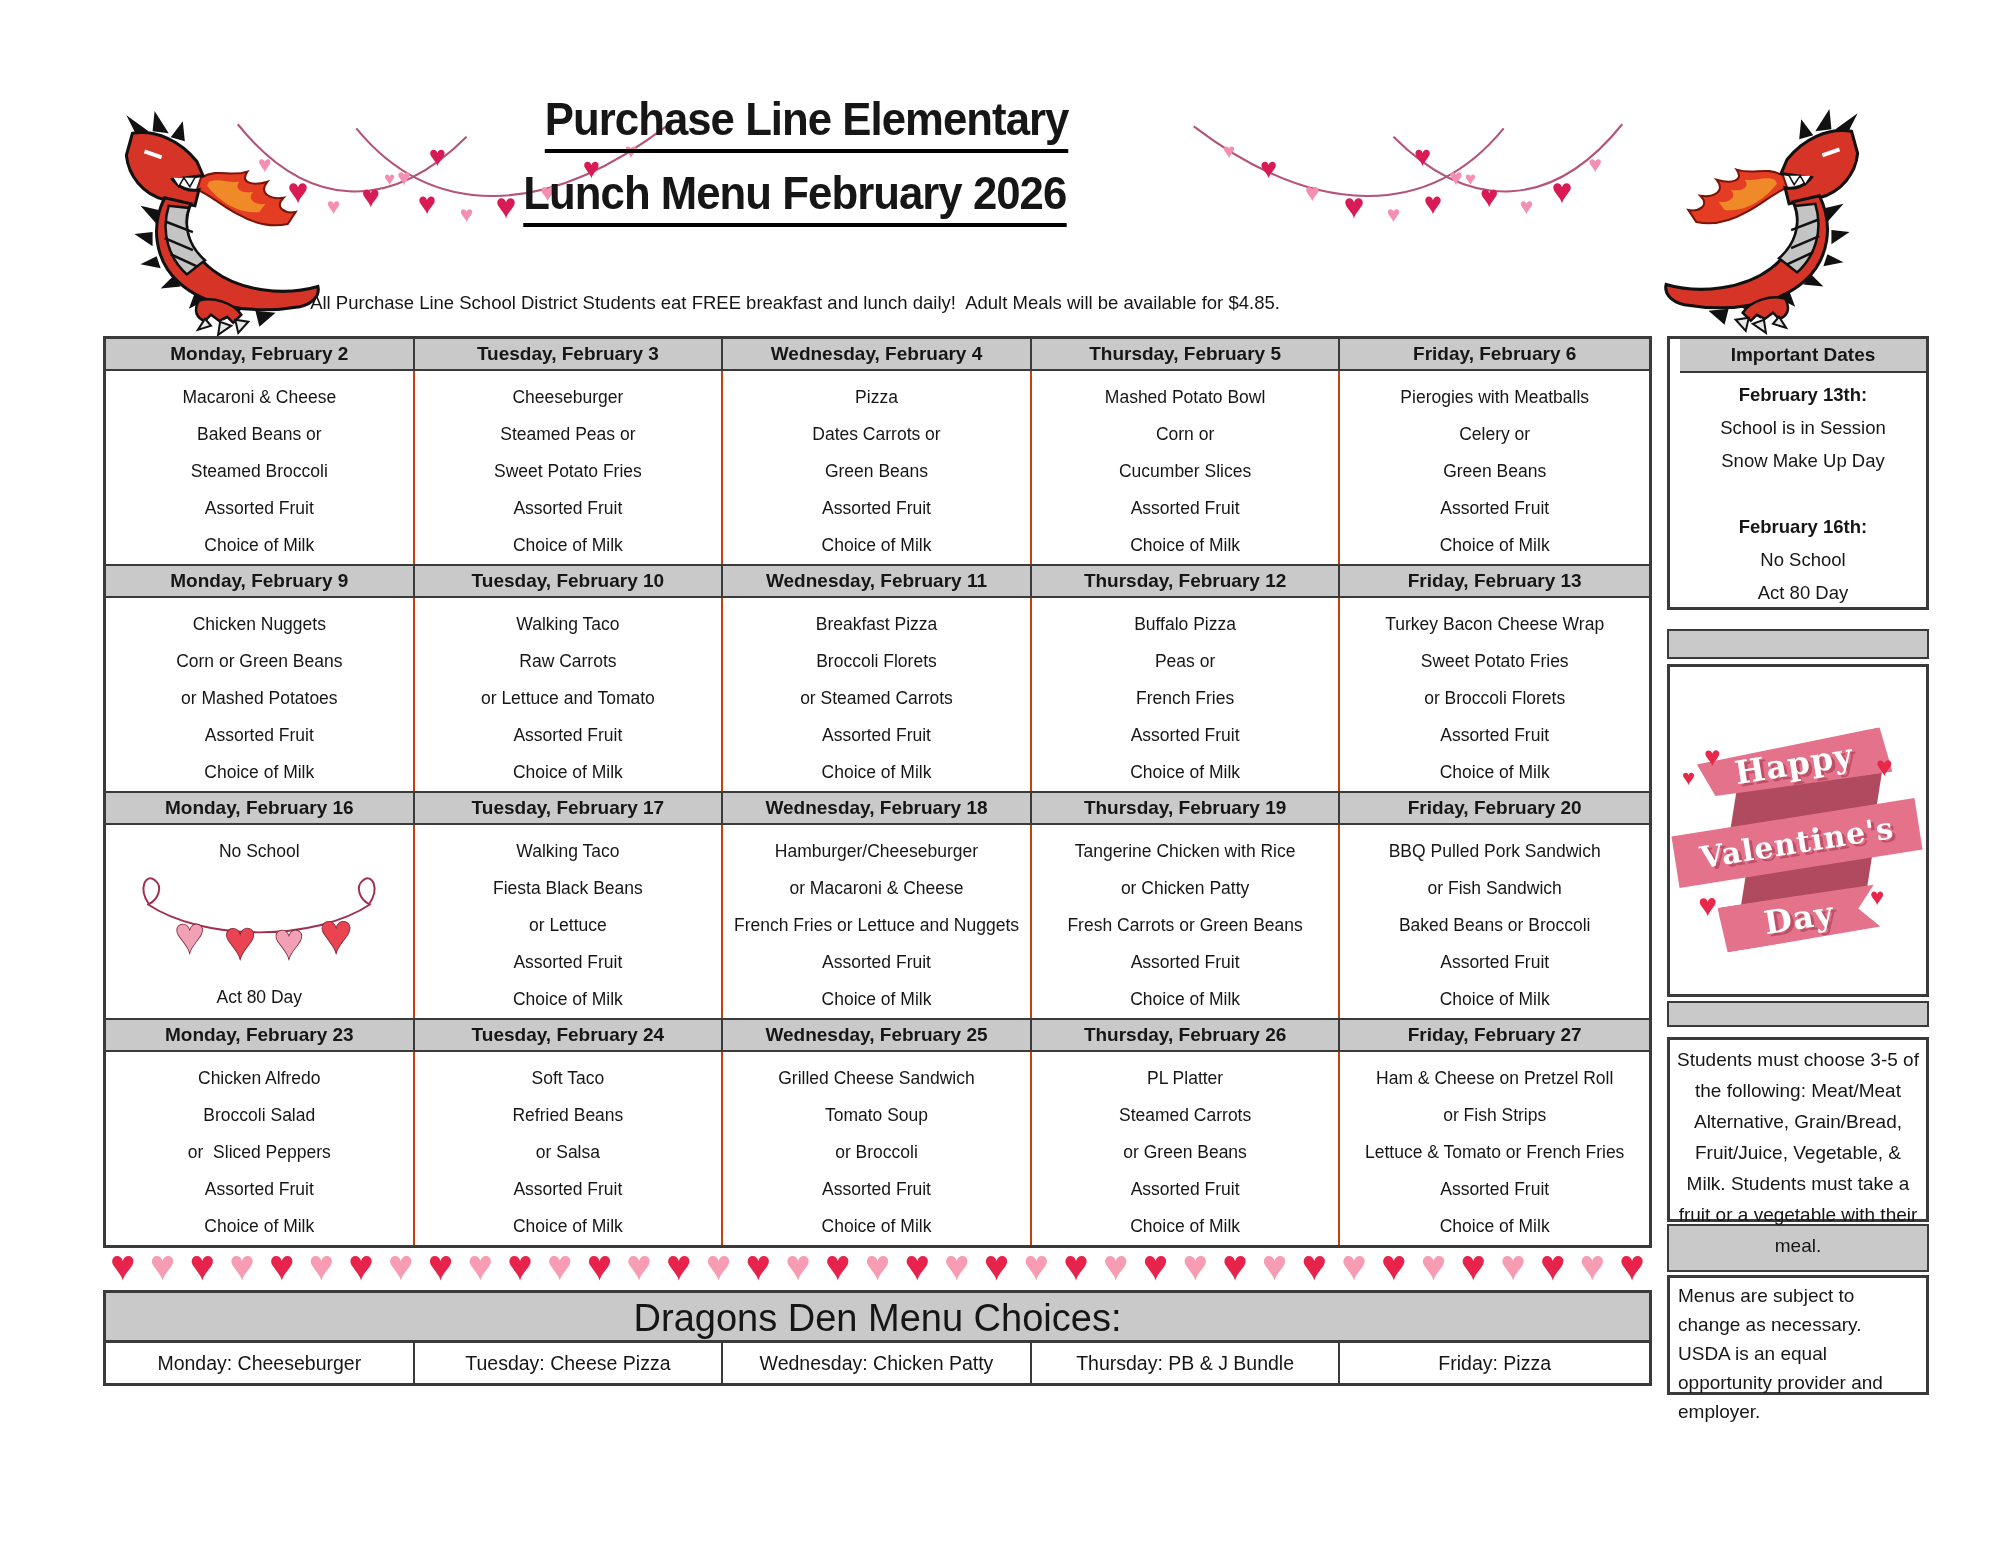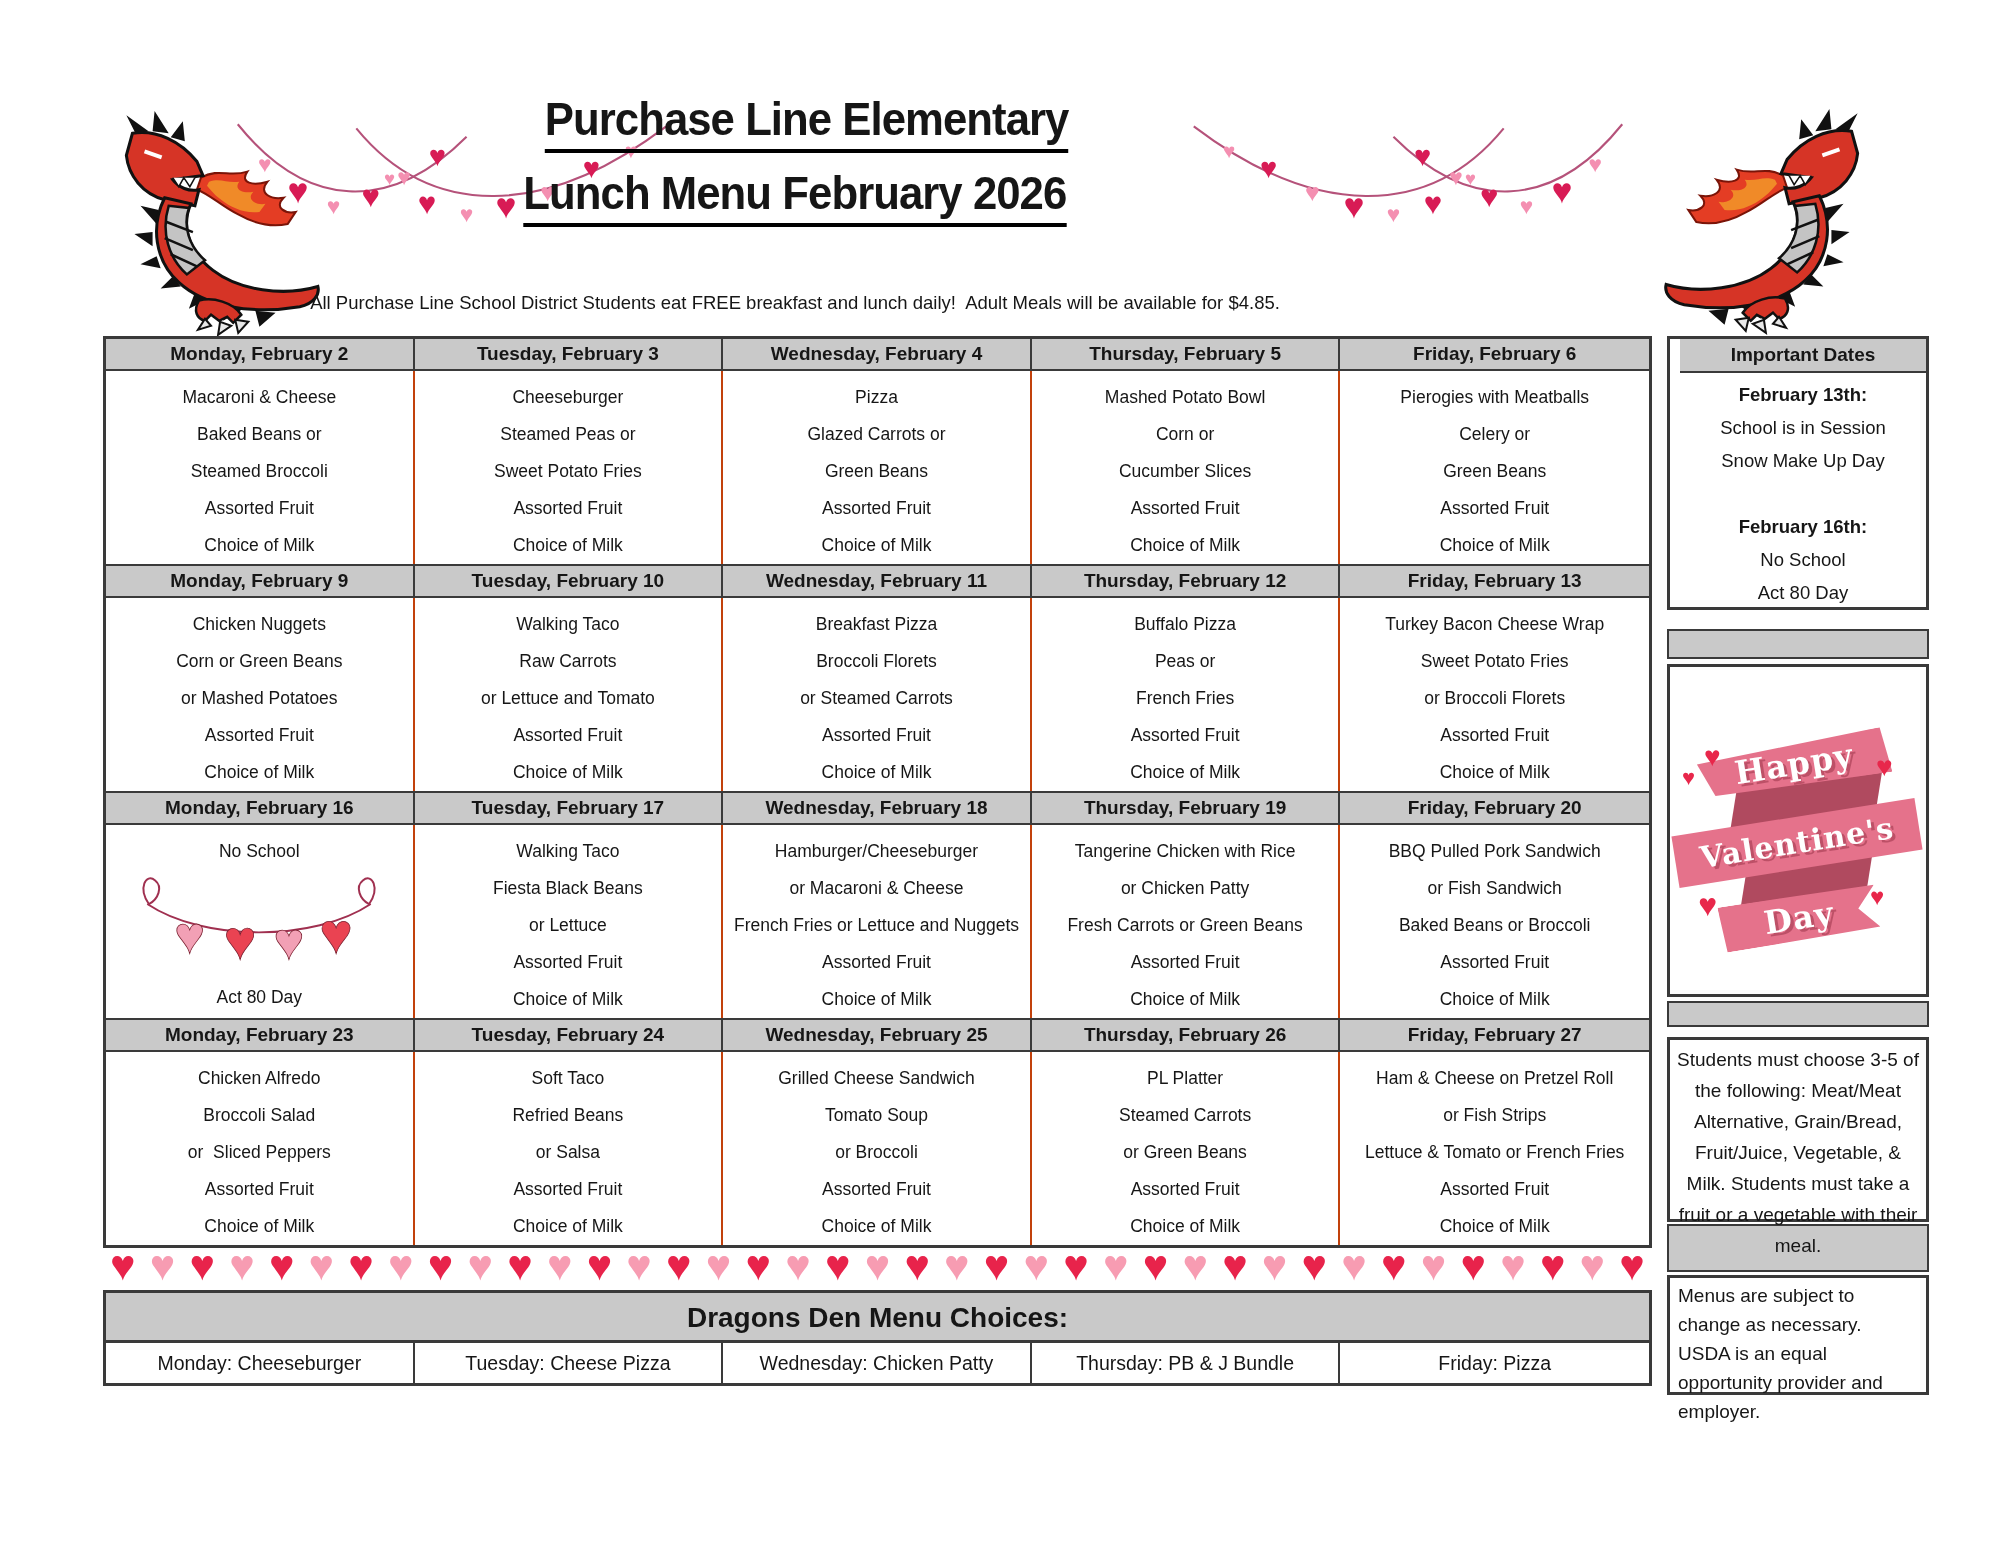--- a/index.html
+++ b/index.html
@@ -46,21 +46,21 @@
   .hearts-strip { position:absolute; left:110px; top:1248px; width:1535px; height:38px;
                   display:flex; justify-content:space-between; overflow:hidden; }
   .hearts-strip span { font-size:43px; line-height:34px; }
   .hearts-strip span:nth-child(odd)  { color:#e8234b; }
   .hearts-strip span:nth-child(even) { color:#f79cb2; }
 
   
   .dragons-den { position:absolute; left:103px; top:1290px; width:1549px;
                  border:3px solid #3a3a3a; background:#fff; }
   .dd-header { height:50px; line-height:50px; background:#c9c9c9; text-align:center;
-               font-weight:bold; font-size:28px; border-bottom:3px solid #3a3a3a; }
+               font-weight:normal; font-size:38px; border-bottom:3px solid #3a3a3a; }
   .dd-row { display:grid; grid-template-columns:repeat(5,1fr); }
   .dd-cell { height:40px; line-height:40px; text-align:center; font-size:19.5px;
              border-right:2px solid #3a3a3a; }
   .dd-cell:last-child { border-right:none; }
 
   
   .sidebar { position:absolute; left:1667px; top:336px; width:262px; }
   .sb-box { border:3px solid #3a3a3a; background:#fff; }
   #important-dates { height:274px; margin-bottom:19px;padding-left:10px; }
   .id-header { height:34px; line-height:32px; background:#c9c9c9; border-bottom:2px solid #3a3a3a;
@@ -194,21 +194,21 @@
           </div>
           <div class="body-cell">
             <div class="cell-line">Cheeseburger</div>
             <div class="cell-line">Steamed Peas or</div>
             <div class="cell-line">Sweet Potato Fries</div>
             <div class="cell-line">Assorted Fruit</div>
             <div class="cell-line">Choice of Milk</div>
           </div>
           <div class="body-cell">
             <div class="cell-line">Pizza</div>
-            <div class="cell-line">Glazed Carrots or</div>
+            <div class="cell-line">Dates Carrots or</div>
             <div class="cell-line">Green Beans</div>
             <div class="cell-line">Assorted Fruit</div>
             <div class="cell-line">Choice of Milk</div>
           </div>
           <div class="body-cell">
             <div class="cell-line">Mashed Potato Bowl</div>
             <div class="cell-line">Corn or</div>
             <div class="cell-line">Cucumber Slices</div>
             <div class="cell-line">Assorted Fruit</div>
             <div class="cell-line">Choice of Milk</div>

